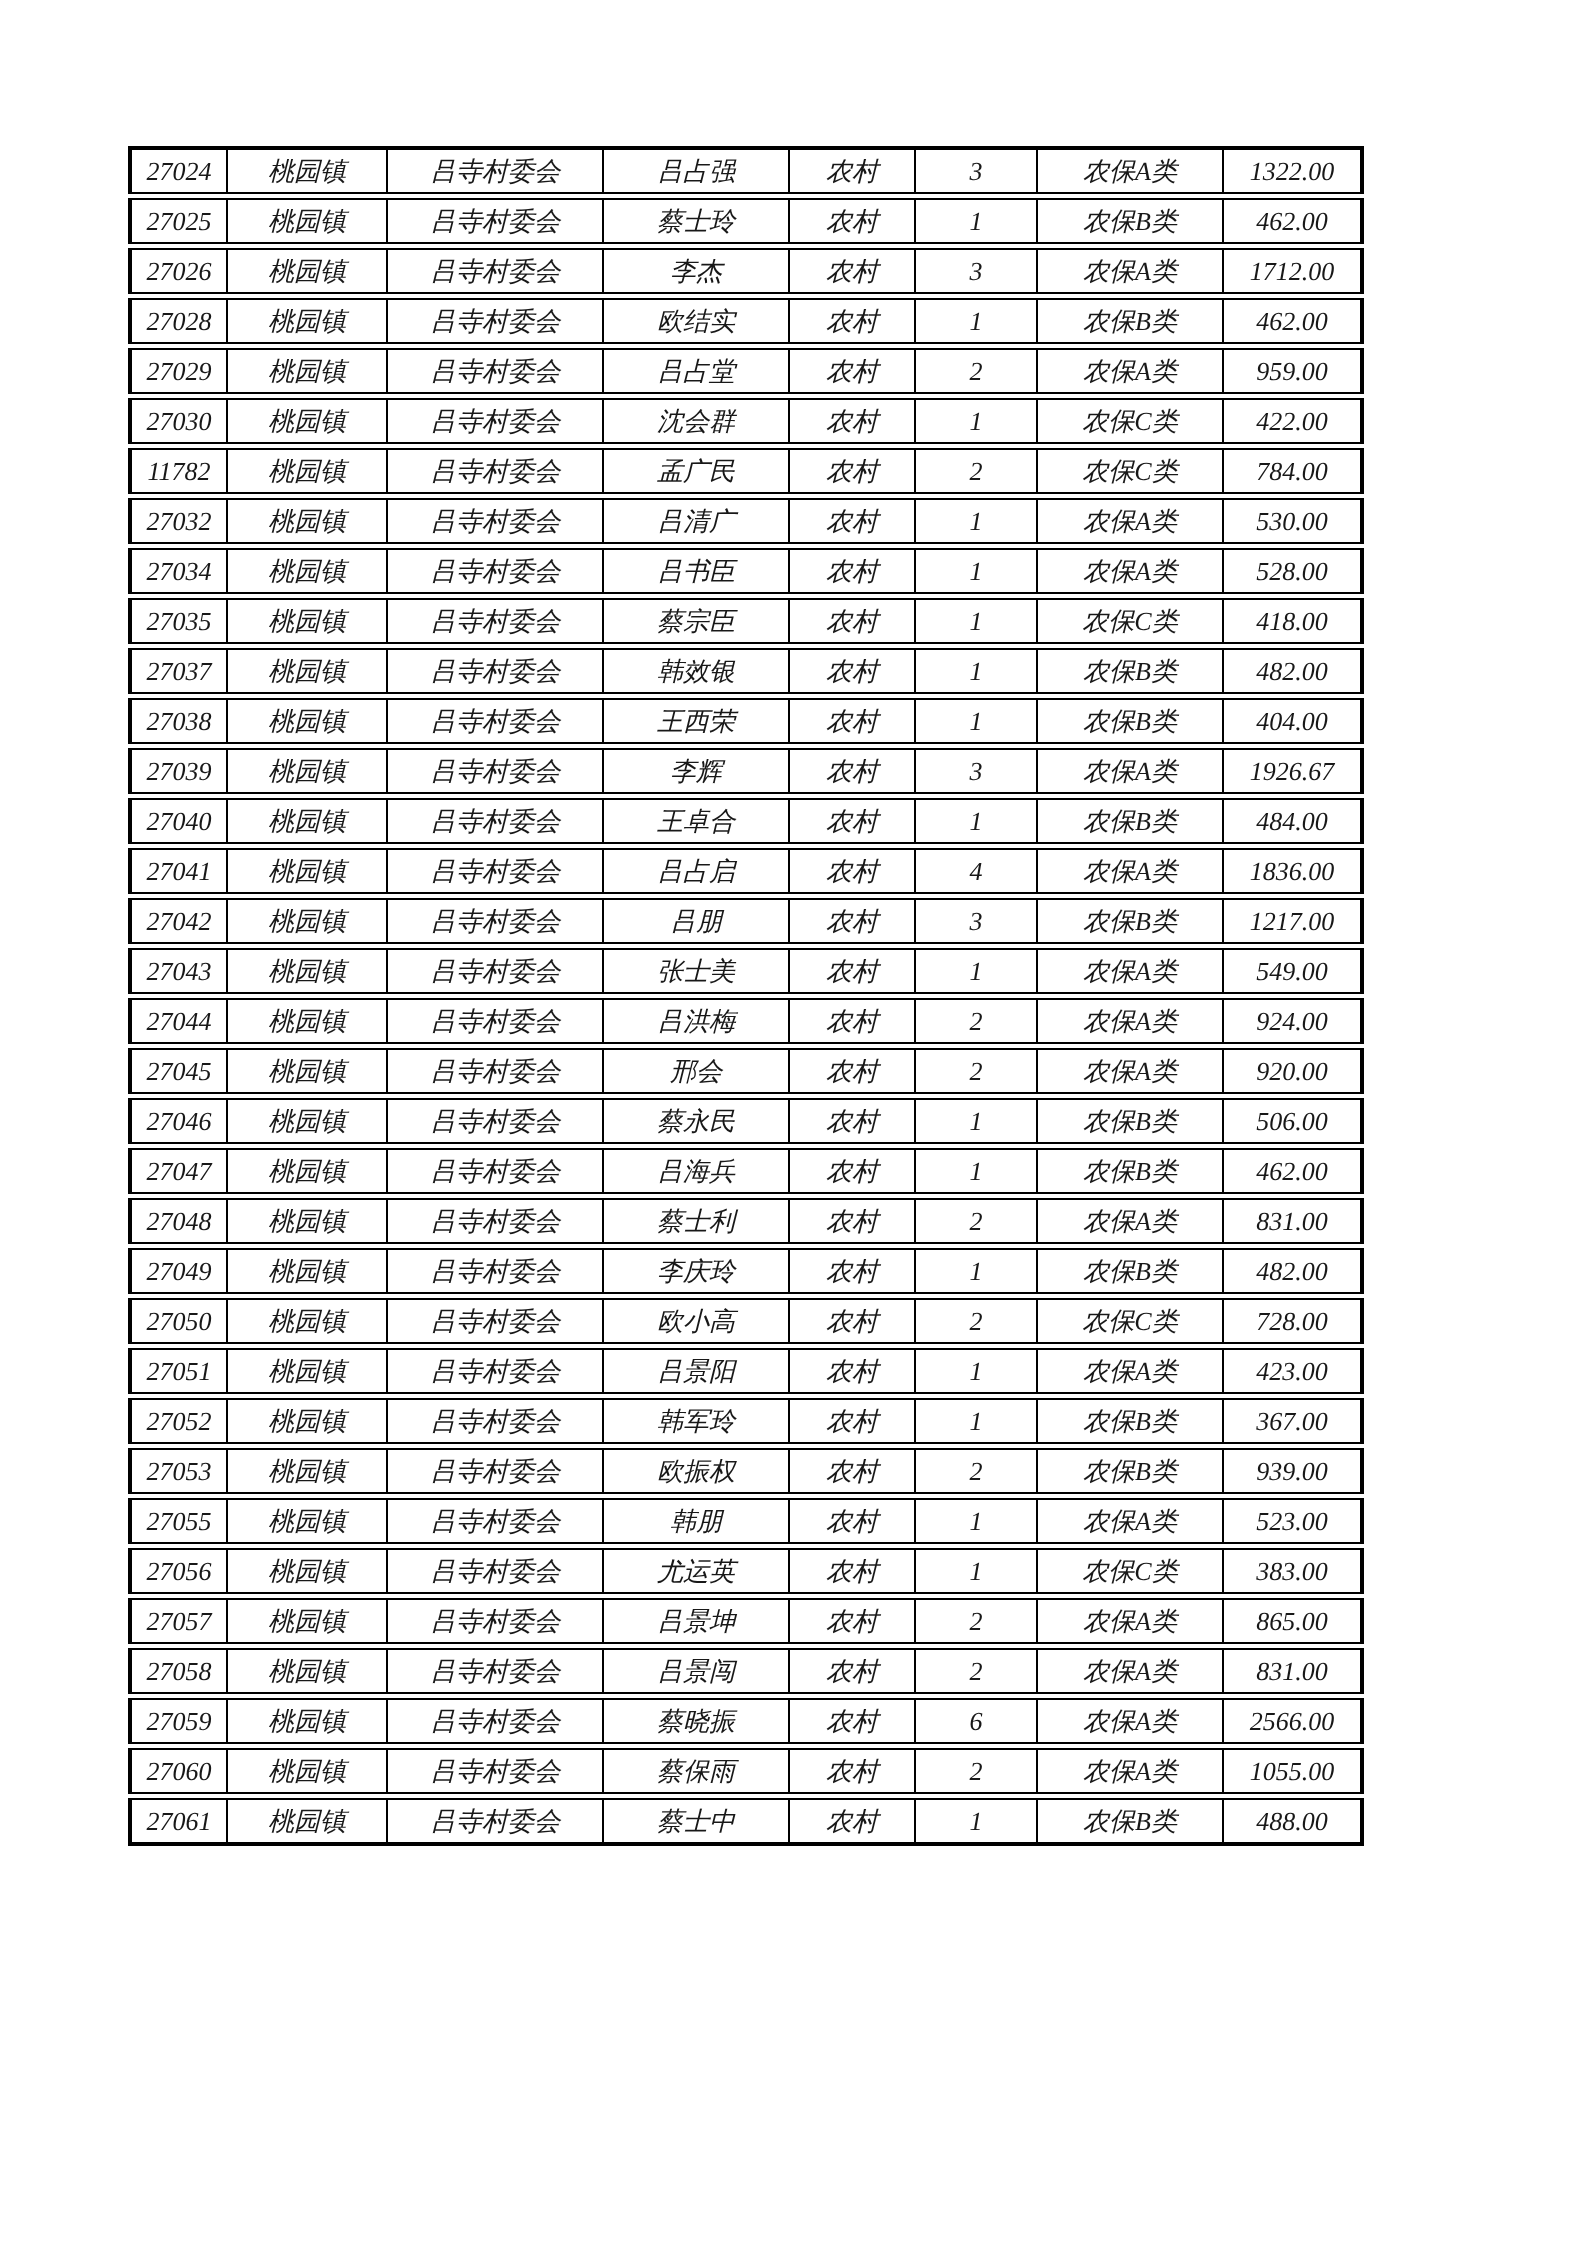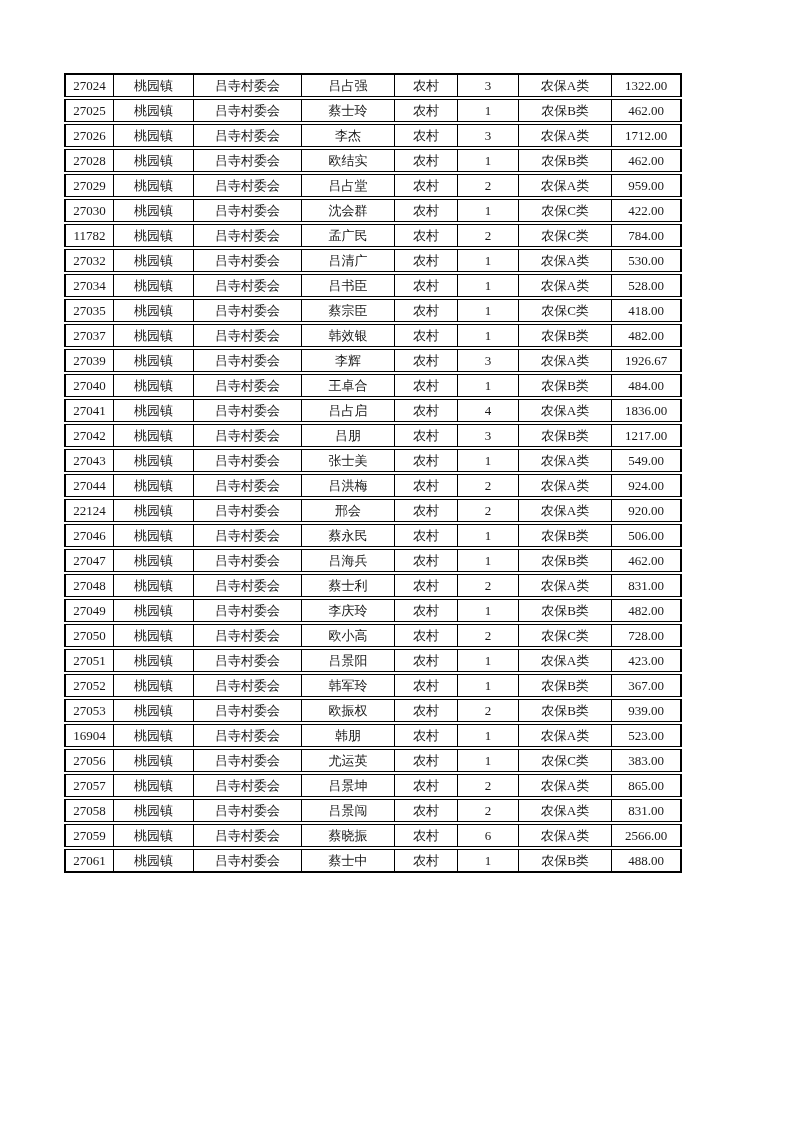--- a/index.html
+++ b/index.html
@@ -22,20 +22,21 @@
     overflow: hidden;
   }
   table.roster {
     position: absolute;
     left: 64px;
     top: 71px;
     width: 618px;
     table-layout: fixed;
     border-collapse: separate;
     border-spacing: 0 2px;
+    font-style: italic;
   }
   table.roster td {
     box-sizing: border-box;
     height: 23px;
     line-height: 21px;
     padding: 0 2px;
     font-size: 13px;
     color: var(--text-color);
     text-align: center;
     vertical-align: middle;
@@ -169,20 +170,30 @@
           <td>27037</td>
           <td>桃园镇</td>
           <td>吕寺村委会</td>
           <td>韩效银</td>
           <td>农村</td>
           <td>1</td>
           <td>农保B类</td>
           <td>482.00</td>
         </tr>
         <tr>
+          <td>27038</td>
+          <td>桃园镇</td>
+          <td>吕寺村委会</td>
+          <td>王西荣</td>
+          <td>农村</td>
+          <td>1</td>
+          <td>农保B类</td>
+          <td>404.00</td>
+        </tr>
+        <tr>
           <td>27039</td>
           <td>桃园镇</td>
           <td>吕寺村委会</td>
           <td>李辉</td>
           <td>农村</td>
           <td>3</td>
           <td>农保A类</td>
           <td>1926.67</td>
         </tr>
         <tr>
@@ -229,21 +240,21 @@
           <td>27044</td>
           <td>桃园镇</td>
           <td>吕寺村委会</td>
           <td>吕洪梅</td>
           <td>农村</td>
           <td>2</td>
           <td>农保A类</td>
           <td>924.00</td>
         </tr>
         <tr>
-          <td>22124</td>
+          <td>27045</td>
           <td>桃园镇</td>
           <td>吕寺村委会</td>
           <td>邢会</td>
           <td>农村</td>
           <td>2</td>
           <td>农保A类</td>
           <td>920.00</td>
         </tr>
         <tr>
           <td>27046</td>
@@ -319,21 +330,21 @@
           <td>27053</td>
           <td>桃园镇</td>
           <td>吕寺村委会</td>
           <td>欧振权</td>
           <td>农村</td>
           <td>2</td>
           <td>农保B类</td>
           <td>939.00</td>
         </tr>
         <tr>
-          <td>16904</td>
+          <td>27055</td>
           <td>桃园镇</td>
           <td>吕寺村委会</td>
           <td>韩朋</td>
           <td>农村</td>
           <td>1</td>
           <td>农保A类</td>
           <td>523.00</td>
         </tr>
         <tr>
           <td>27056</td>
@@ -367,20 +378,30 @@
         </tr>
         <tr>
           <td>27059</td>
           <td>桃园镇</td>
           <td>吕寺村委会</td>
           <td>蔡晓振</td>
           <td>农村</td>
           <td>6</td>
           <td>农保A类</td>
           <td>2566.00</td>
+        </tr>
+        <tr>
+          <td>27060</td>
+          <td>桃园镇</td>
+          <td>吕寺村委会</td>
+          <td>蔡保雨</td>
+          <td>农村</td>
+          <td>2</td>
+          <td>农保A类</td>
+          <td>1055.00</td>
         </tr>
         <tr>
           <td>27061</td>
           <td>桃园镇</td>
           <td>吕寺村委会</td>
           <td>蔡士中</td>
           <td>农村</td>
           <td>1</td>
           <td>农保B类</td>
           <td>488.00</td>

